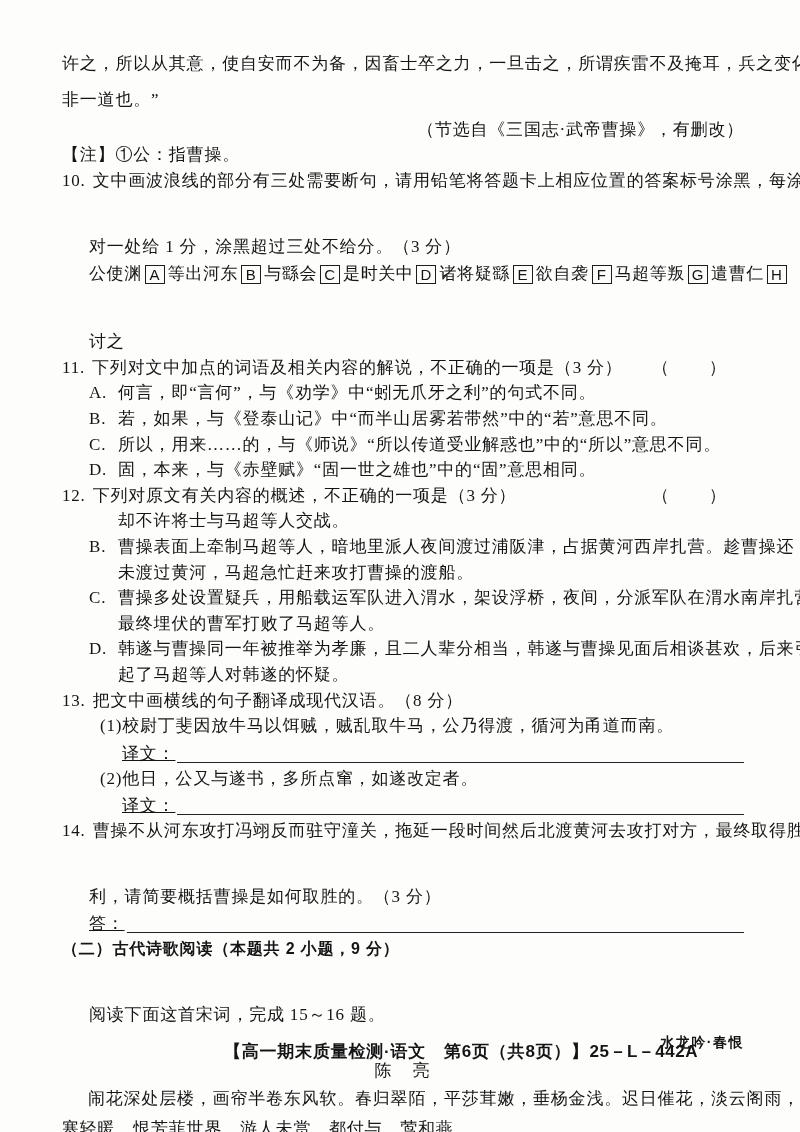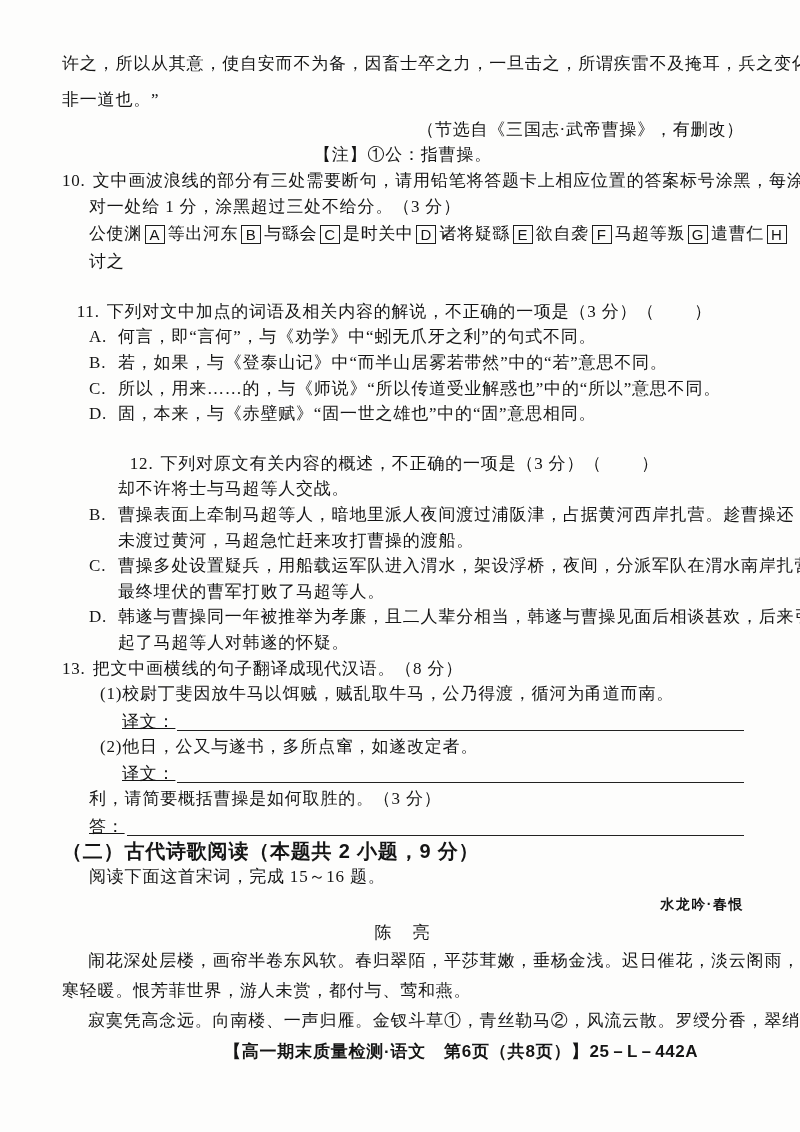--- a/index.html
+++ b/index.html
@@ -10,45 +10,45 @@
     font-family:"Liberation Serif","DejaVu Serif",serif;
     color:#151515;
     font-size:17px;
     overflow:hidden;
     letter-spacing:0.8px;
   }
   .content { position:absolute; left:62px; right:56px; top:46px; }
   .ln { line-height:25.6px; text-align:left; white-space:nowrap; }
   .passage-line { line-height:36px; }
   .source { line-height:23px; text-align:right;font-family:Liberation Serif, serif; }
-  .note { line-height:27px;text-align:center; }
+  .note { line-height:27px; }
   .qnum { margin-right:7px; }
-  .indent1 { padding-left:27px; }
-  .head-flex { display:flex; justify-content:center;margin-top:24px; }
+  .indent1 { padding-left:27px;margin-top:40px; }
+  .head-flex { display:flex; justify-content:space-between; }
   .brackets { padding-right:16px; letter-spacing:2px; }
   .opt { padding-left:27px; }
   .optlabel { display:inline-block; width:29px; }
   .opt2 { padding-left:56px; }
   .seg-line { line-height:29px; padding-left:27px; white-space:nowrap; }
   .seg { letter-spacing:0.6px;font-family:Liberation Mono, monospace; }
   .box {
     display:inline-block;
     border:1.6px solid #1d1d1d;
     min-width:14px; text-align:center;
     line-height:17px; font-size:15px;
     padding:0 2px; margin:0 3px 2px 3px;
     vertical-align:-1px;
     font-family:"Liberation Sans","DejaVu Sans",sans-serif;
   }
   .sub { padding-left:38px; }
   .ans-row { display:flex; height:27px; align-items:flex-end; padding-left:60px;text-decoration:underline; }
   .ans-row.short { padding-left:27px; }
   .ans-label { line-height:25px; }
   .blank { flex:1; border-bottom:1.4px solid #222; margin-bottom:3px; margin-left:2px; }
-  .section-head { line-height:25.6px; font-weight:bold; font-family:"Liberation Sans","DejaVu Sans",sans-serif; font-size:20px; }
+  .section-head { line-height:25.6px; font-weight:bold; font-family:"Liberation Sans","DejaVu Sans",sans-serif; font-size:16px; }
   .poem-title { line-height:29px; text-align:right; font-weight:bold; font-family:"Liberation Sans","DejaVu Sans",sans-serif; font-size:14px; letter-spacing:1.5px; }
   .poem-author { line-height:27px; text-align:center; letter-spacing:2px; }
   .poem-ln { line-height:30px; white-space:nowrap; }
   .poem-indent { padding-left:26px; }
   .footer {
     position:absolute; left:0; right:0; top:1040px;
     text-align:center; font-weight:bold;
     font-family:"Liberation Sans","DejaVu Sans",sans-serif;
     font-size:17px;
     margin-left:13px;
@@ -108,20 +108,21 @@
           <span class="blank"></span>
         </div>
       <div class="ln sub">(2)他日，公又与遂书，多所点窜，如遂改定者。</div>
       <div class="ans-row">
           <span class="ans-label">译文：</span>
           <span class="blank"></span>
         </div>
     </div>
 
     <div>
+      <div class="ln"><span class="qnum">14.</span><span>曹操不从河东攻打冯翊反而驻守潼关，拖延一段时间然后北渡黄河去攻打对方，最终取得胜</span></div>
       <div class="ln indent1">利，请简要概括曹操是如何取胜的。（3 分）</div>
       <div class="ans-row short">
           <span class="ans-label">答：</span>
           <span class="blank"></span>
         </div>
     </div>
 
     <div>
       <div class="section-head">（二）古代诗歌阅读（本题共 2 小题，9 分）</div>
       <div class="ln indent1">阅读下面这首宋词，完成 15～16 题。</div>

